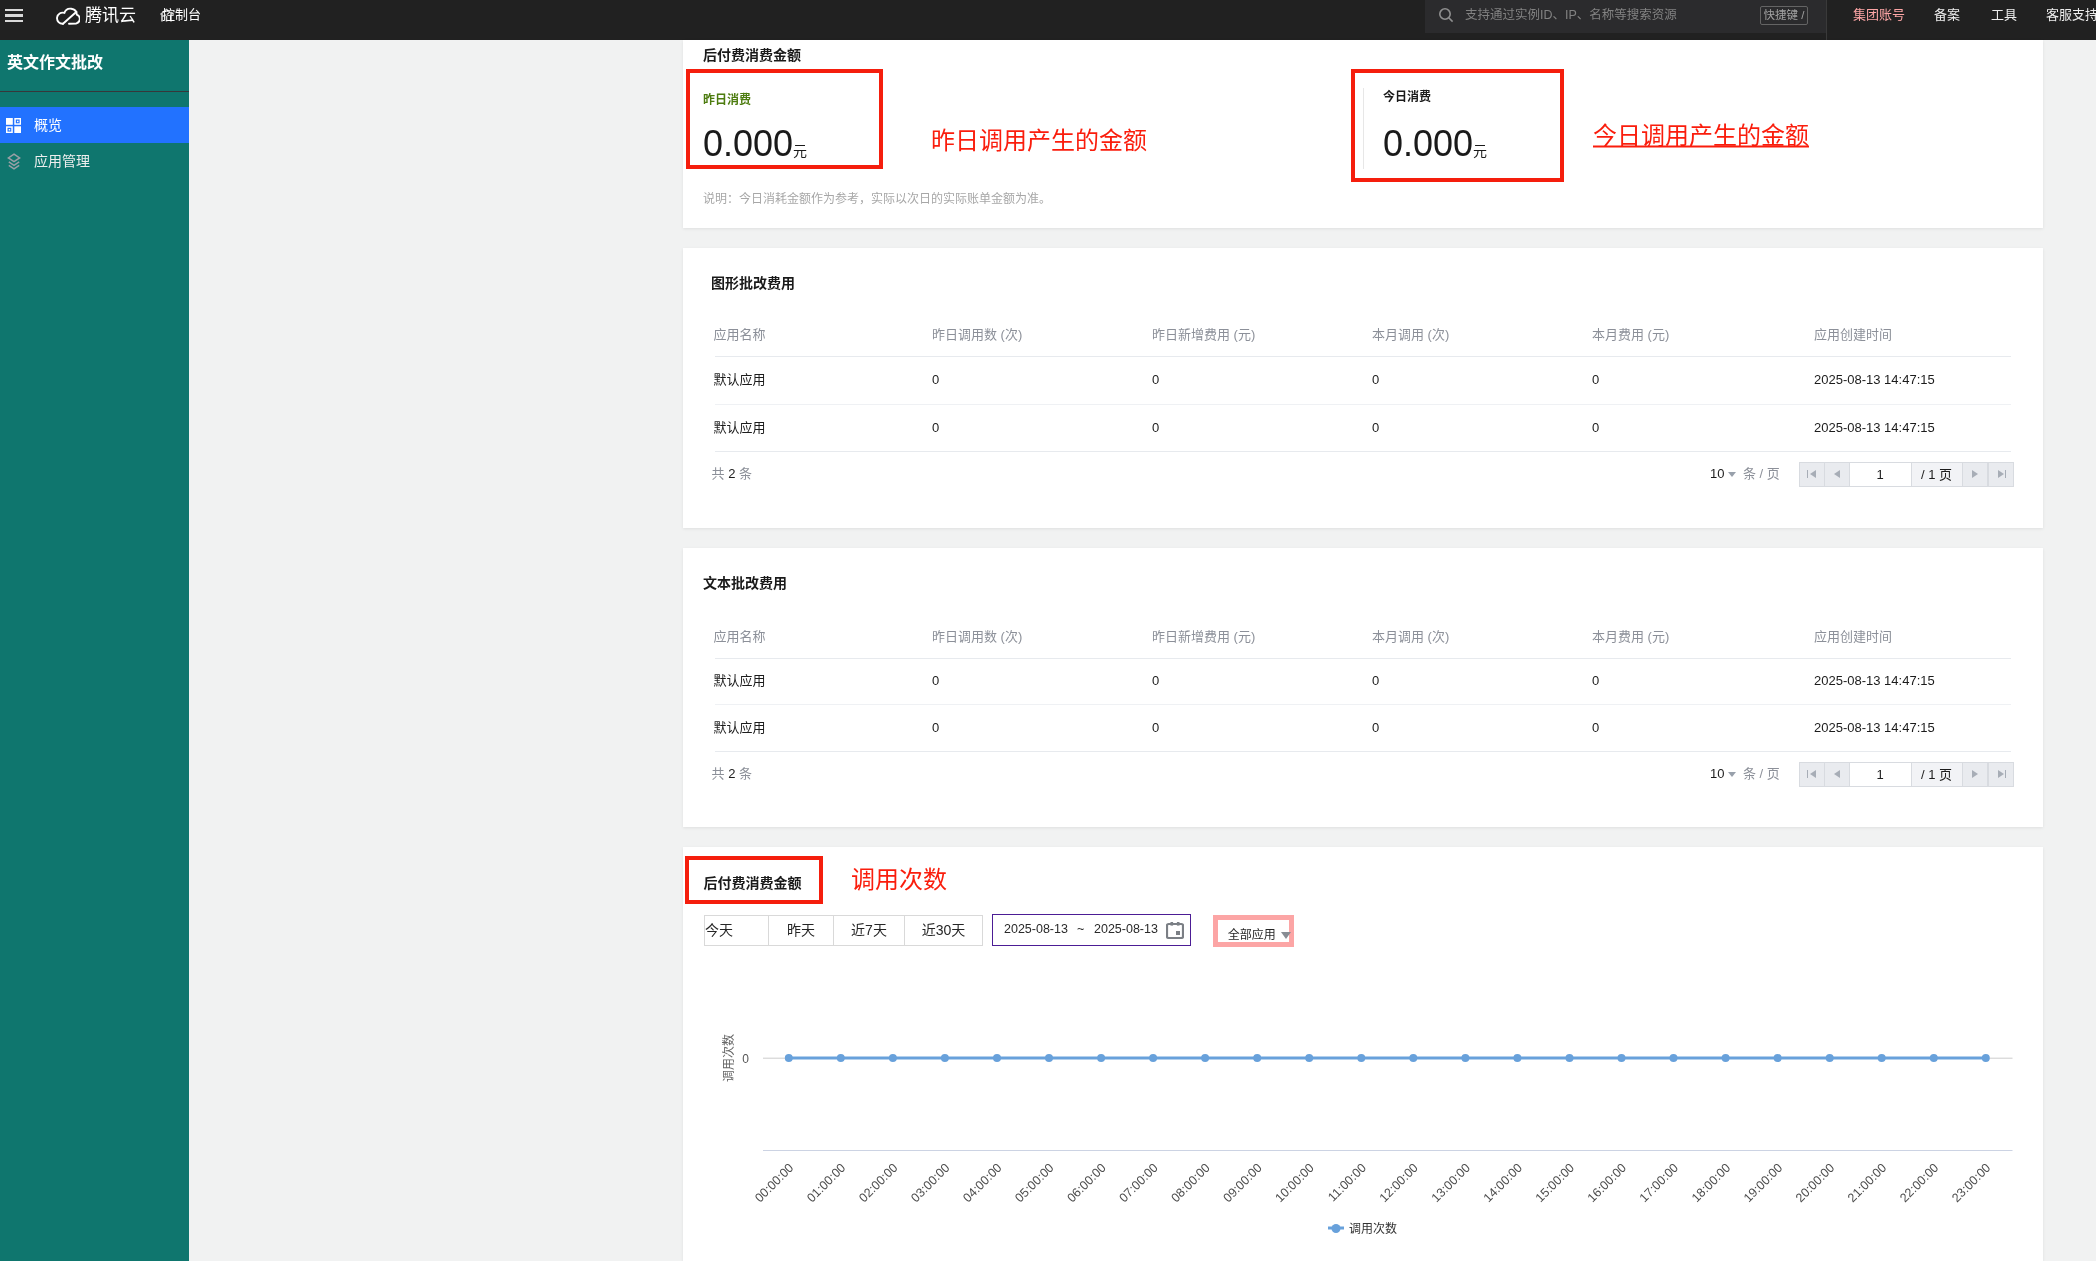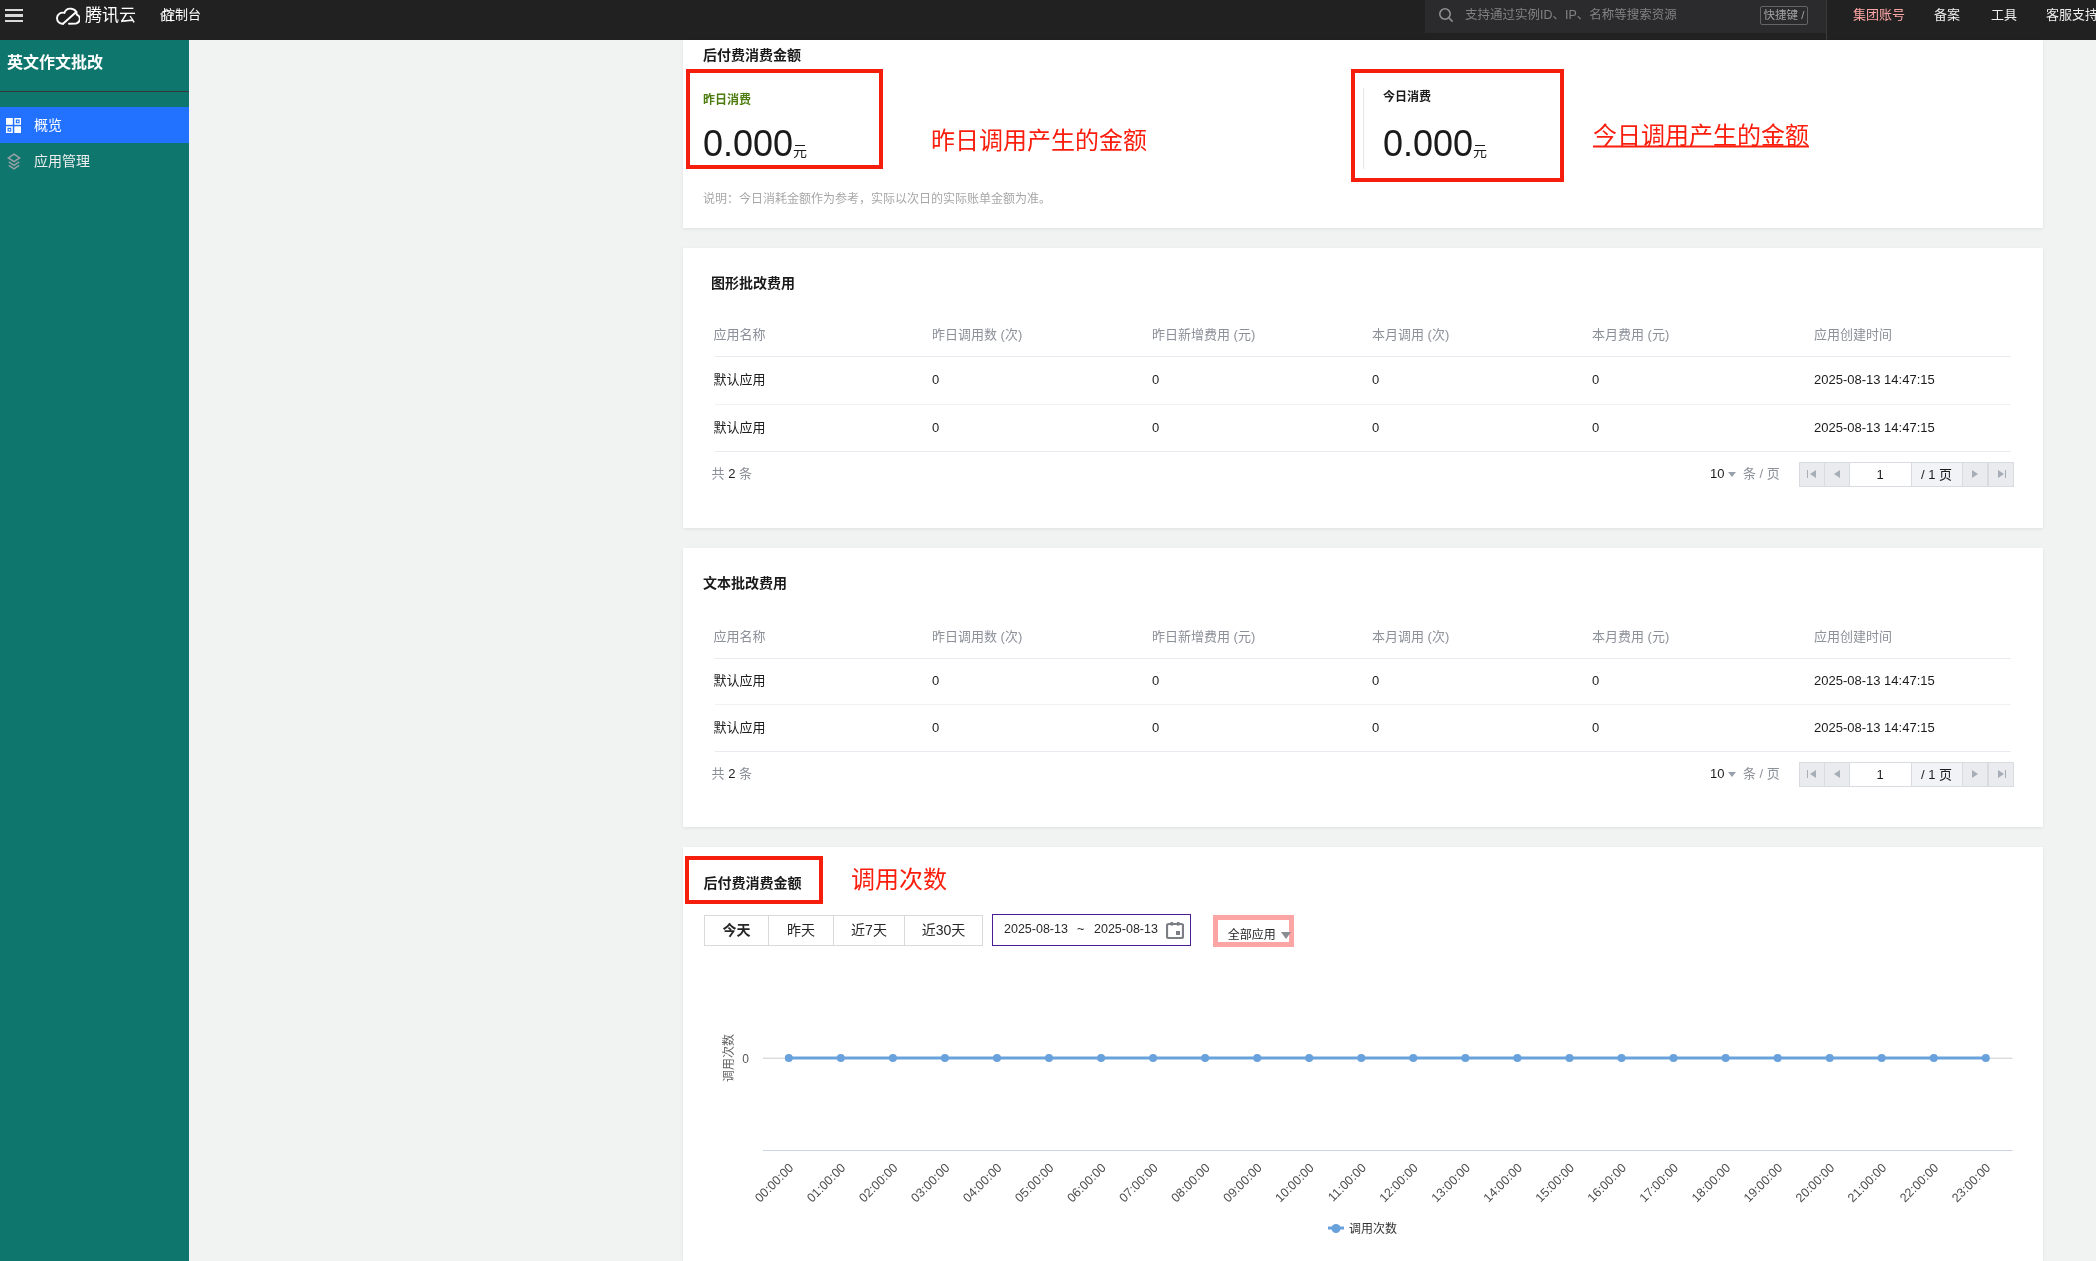--- a/index.html
+++ b/index.html
@@ -178,21 +178,21 @@
       <div style="width:26px;background:#e9ebef;border:1px solid #d8dbe0;border-left:1px solid #d8dbe0;position:relative;">
         <div style="position:absolute;left:9px;top:7.5px;width:0;height:0;border-top:4px solid transparent;border-bottom:4px solid transparent;border-left:6px solid #a7adb6;"></div>
         <div style="position:absolute;left:16px;top:7.5px;width:1.5px;height:8px;background:#a7adb6;"></div>
       </div>
     </div>
   </div>
 
   <div class="card" style="top:847px;height:414px;">
     <div class="t" style="left:20.4px;top:35.6px;font-size:14px;font-weight:bold;color:#1a1a1a;">后付费消费金额</div>
     <div class="abs" style="left:21px;top:68px;height:30.5px;display:flex;font-size:14px;color:#262626;">
-      <div style="width:64px;border:1px solid #d9d9d9;border-right:none;text-align:center;line-height:28.5px;font-weight:bold;">今天</div>
+      <div style="width:64px;border:1px solid #d9d9d9;border-right:none;line-height:28.5px;">今天</div>
       <div style="width:65px;border:1px solid #d9d9d9;border-right:none;text-align:center;line-height:28.5px;">昨天</div>
       <div style="width:71px;border:1px solid #d9d9d9;border-right:none;text-align:center;line-height:28.5px;">近7天</div>
       <div style="width:79px;border:1px solid #d9d9d9;text-align:center;line-height:28.5px;">近30天</div>
     </div>
     <div class="abs" style="left:309px;top:67px;width:199px;height:31.5px;border:1px solid #4c1d95;">
       <div class="t" style="left:11px;top:14px;font-size:12.5px;color:#2a2a2a;">2025-08-13</div>
       <div class="t" style="left:84px;top:14px;font-size:12.5px;color:#2a2a2a;">~</div>
       <div class="t" style="left:101px;top:14px;font-size:12.5px;color:#2a2a2a;">2025-08-13</div>
       <svg class="abs" style="left:173px;top:6px;" width="18" height="19" viewBox="0 0 18 19">
         <rect x="1" y="3" width="16" height="14" rx="1.5" fill="none" stroke="#7b7f85" stroke-width="2.2"></rect>

